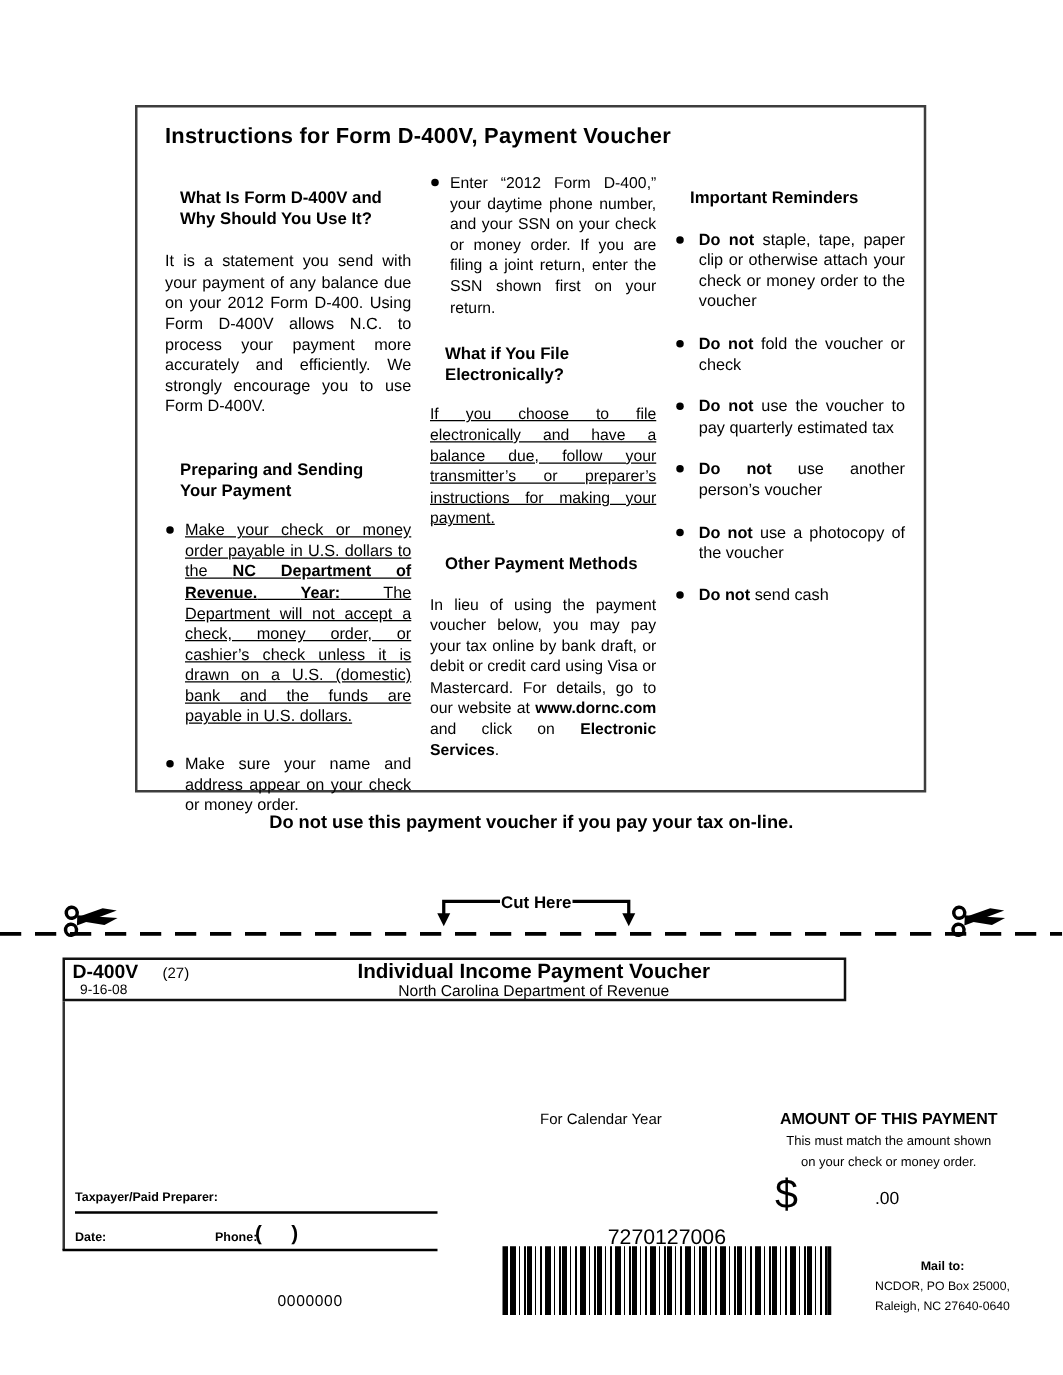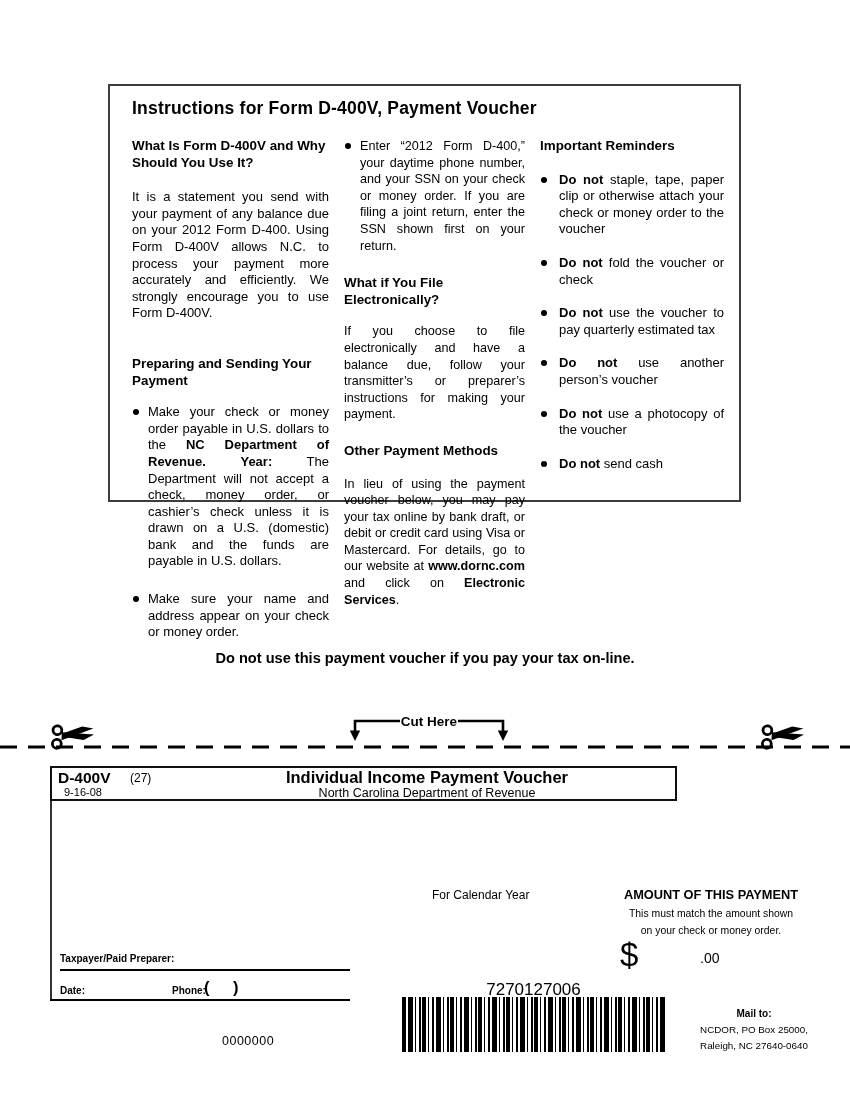--- a/index.html
+++ b/index.html
@@ -5,34 +5,34 @@
   * { box-sizing: border-box; }
   html, body { margin: 0; padding: 0; background: #fff; }
   .page {
     position: relative; width: 850px; height: 1100px; background: #ffffff;
     font-family: "Liberation Sans", "DejaVu Sans", sans-serif; color: #000;
     overflow: hidden;
   }
 
   
   .instr-box {
-    position: absolute; left: 108px; top: 84px; width: 633px; height: 418px;
+    position: absolute; left: 108px; top: 84px; width: 633px; height: 550px;
     border: 2px solid #3d3d3d; background: #fff;
   }
   .instr-title {
     position: absolute; left: 22px; top: 12px;
     font-size: 17.5px; font-weight: bold; letter-spacing: 0.2px;
   }
   .col { position: absolute; top: 52px; font-size: 13px; line-height: 16.6px; text-align: justify; }
   .col1 { left: 22px;  width: 197px; }
   .col2 { left: 234px; width: 181px; font-size: 12.6px; }
   .col3 { left: 430px; width: 184px; }
-  .hd { font-weight: bold; text-align: left; margin: 0; font-size: 13.4px; line-height: 16.6px; }
+  .hd { font-weight: bold; text-align: left; margin: 12px; font-size: 13.4px; line-height: 16.6px; }
   .para { margin: 0; }
-  .mt18 { margin-top: 18px; } .mt34 { margin-top: 34px; } .mt15 { margin-top: 15px; }
+  .mt18 { margin-top: 18px; } .mt34 { margin-top: 34px; } .mt15 { margin-top: 15px; text-decoration: underline; }
   .mt21 { margin-top: 21px; } .mt20 { margin-top: 20px; } .mt16 { margin-top: 16px; }
   .mt17 { margin-top: 17px; }
   .bullet { display: flex; }
   .bullet .dot {
     flex: none; width: 6px; height: 6px; border-radius: 50%; background: #000;
     margin: 5px 9px 0 1px;
   }
   .col3 .bullet .dot { margin-right: 12px; }
   .bullet .btxt { flex: 1; }
   .b { font-weight: bold; }

